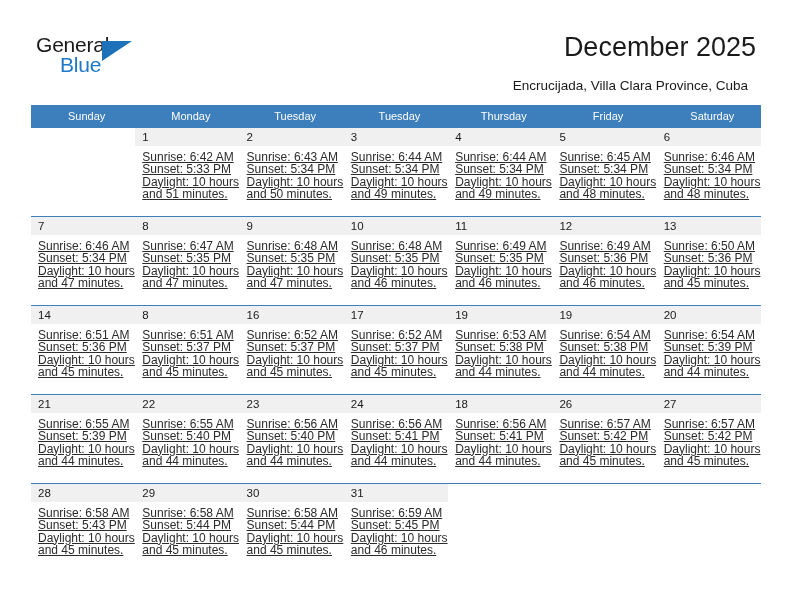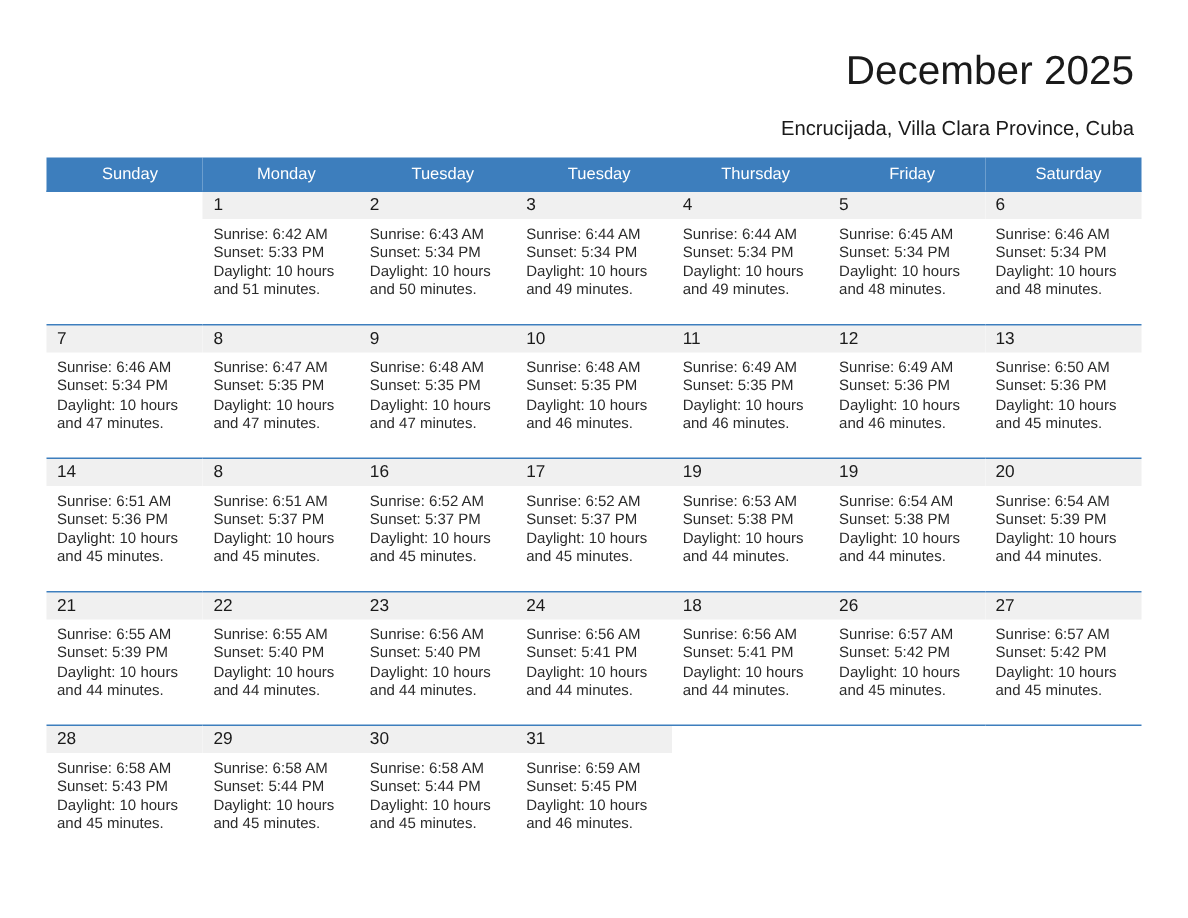--- a/index.html
+++ b/index.html
@@ -53,21 +53,21 @@
     position: absolute;
     right: 36px; top: 32px;
     font-size: 27px;
     font-weight: normal;
     color: #1a1a1a;
     text-align: left;
     white-space: nowrap;
   }
   .subtitle {
     position: absolute;
-    right: 36px; top: 78px;
+    right: 44px; top: 78px;
     font-size: 13.5px;
     color: #1a1a1a;
     text-align: right;
     white-space: nowrap;
   }
 
   
   .calendar {
     position: absolute;
     left: 31px; top: 105px;
@@ -103,32 +103,38 @@
     color: #1a1a1a;
     padding: 3px 0 3px 7px;
     height: 18px;
     line-height: 13px;
   }
   .cell.blank { background: #ffffff; }
   .cell.blank .daynum { background: #f0f0f0; visibility: hidden; }
 
   .info {
     padding: 5px 6px 0 7px;
-    font-size: 10px;
+    font-size: 12px;
     line-height: 12.3px;
     color: #2b2b2b;
+    text-decoration: underline;
   }
   .info div { white-space: nowrap; }
 </style>
 </head>
 <body>
 
 <div class="page">
 
   <div class="header">
+    <div class="logo">
+      <span class="logo-general">General</span>
+      <span class="logo-tri"></span>
+      <span class="logo-blue">Blue</span>
+    </div>
     <div class="title">December 2025</div>
     <div class="subtitle">Encrucijada, Villa Clara Province, Cuba</div>
   </div>
 
   <table class="calendar">
     <thead>
       <tr>
         <th>Sunday</th>
         <th>Monday</th>
         <th>Tuesday</th>

